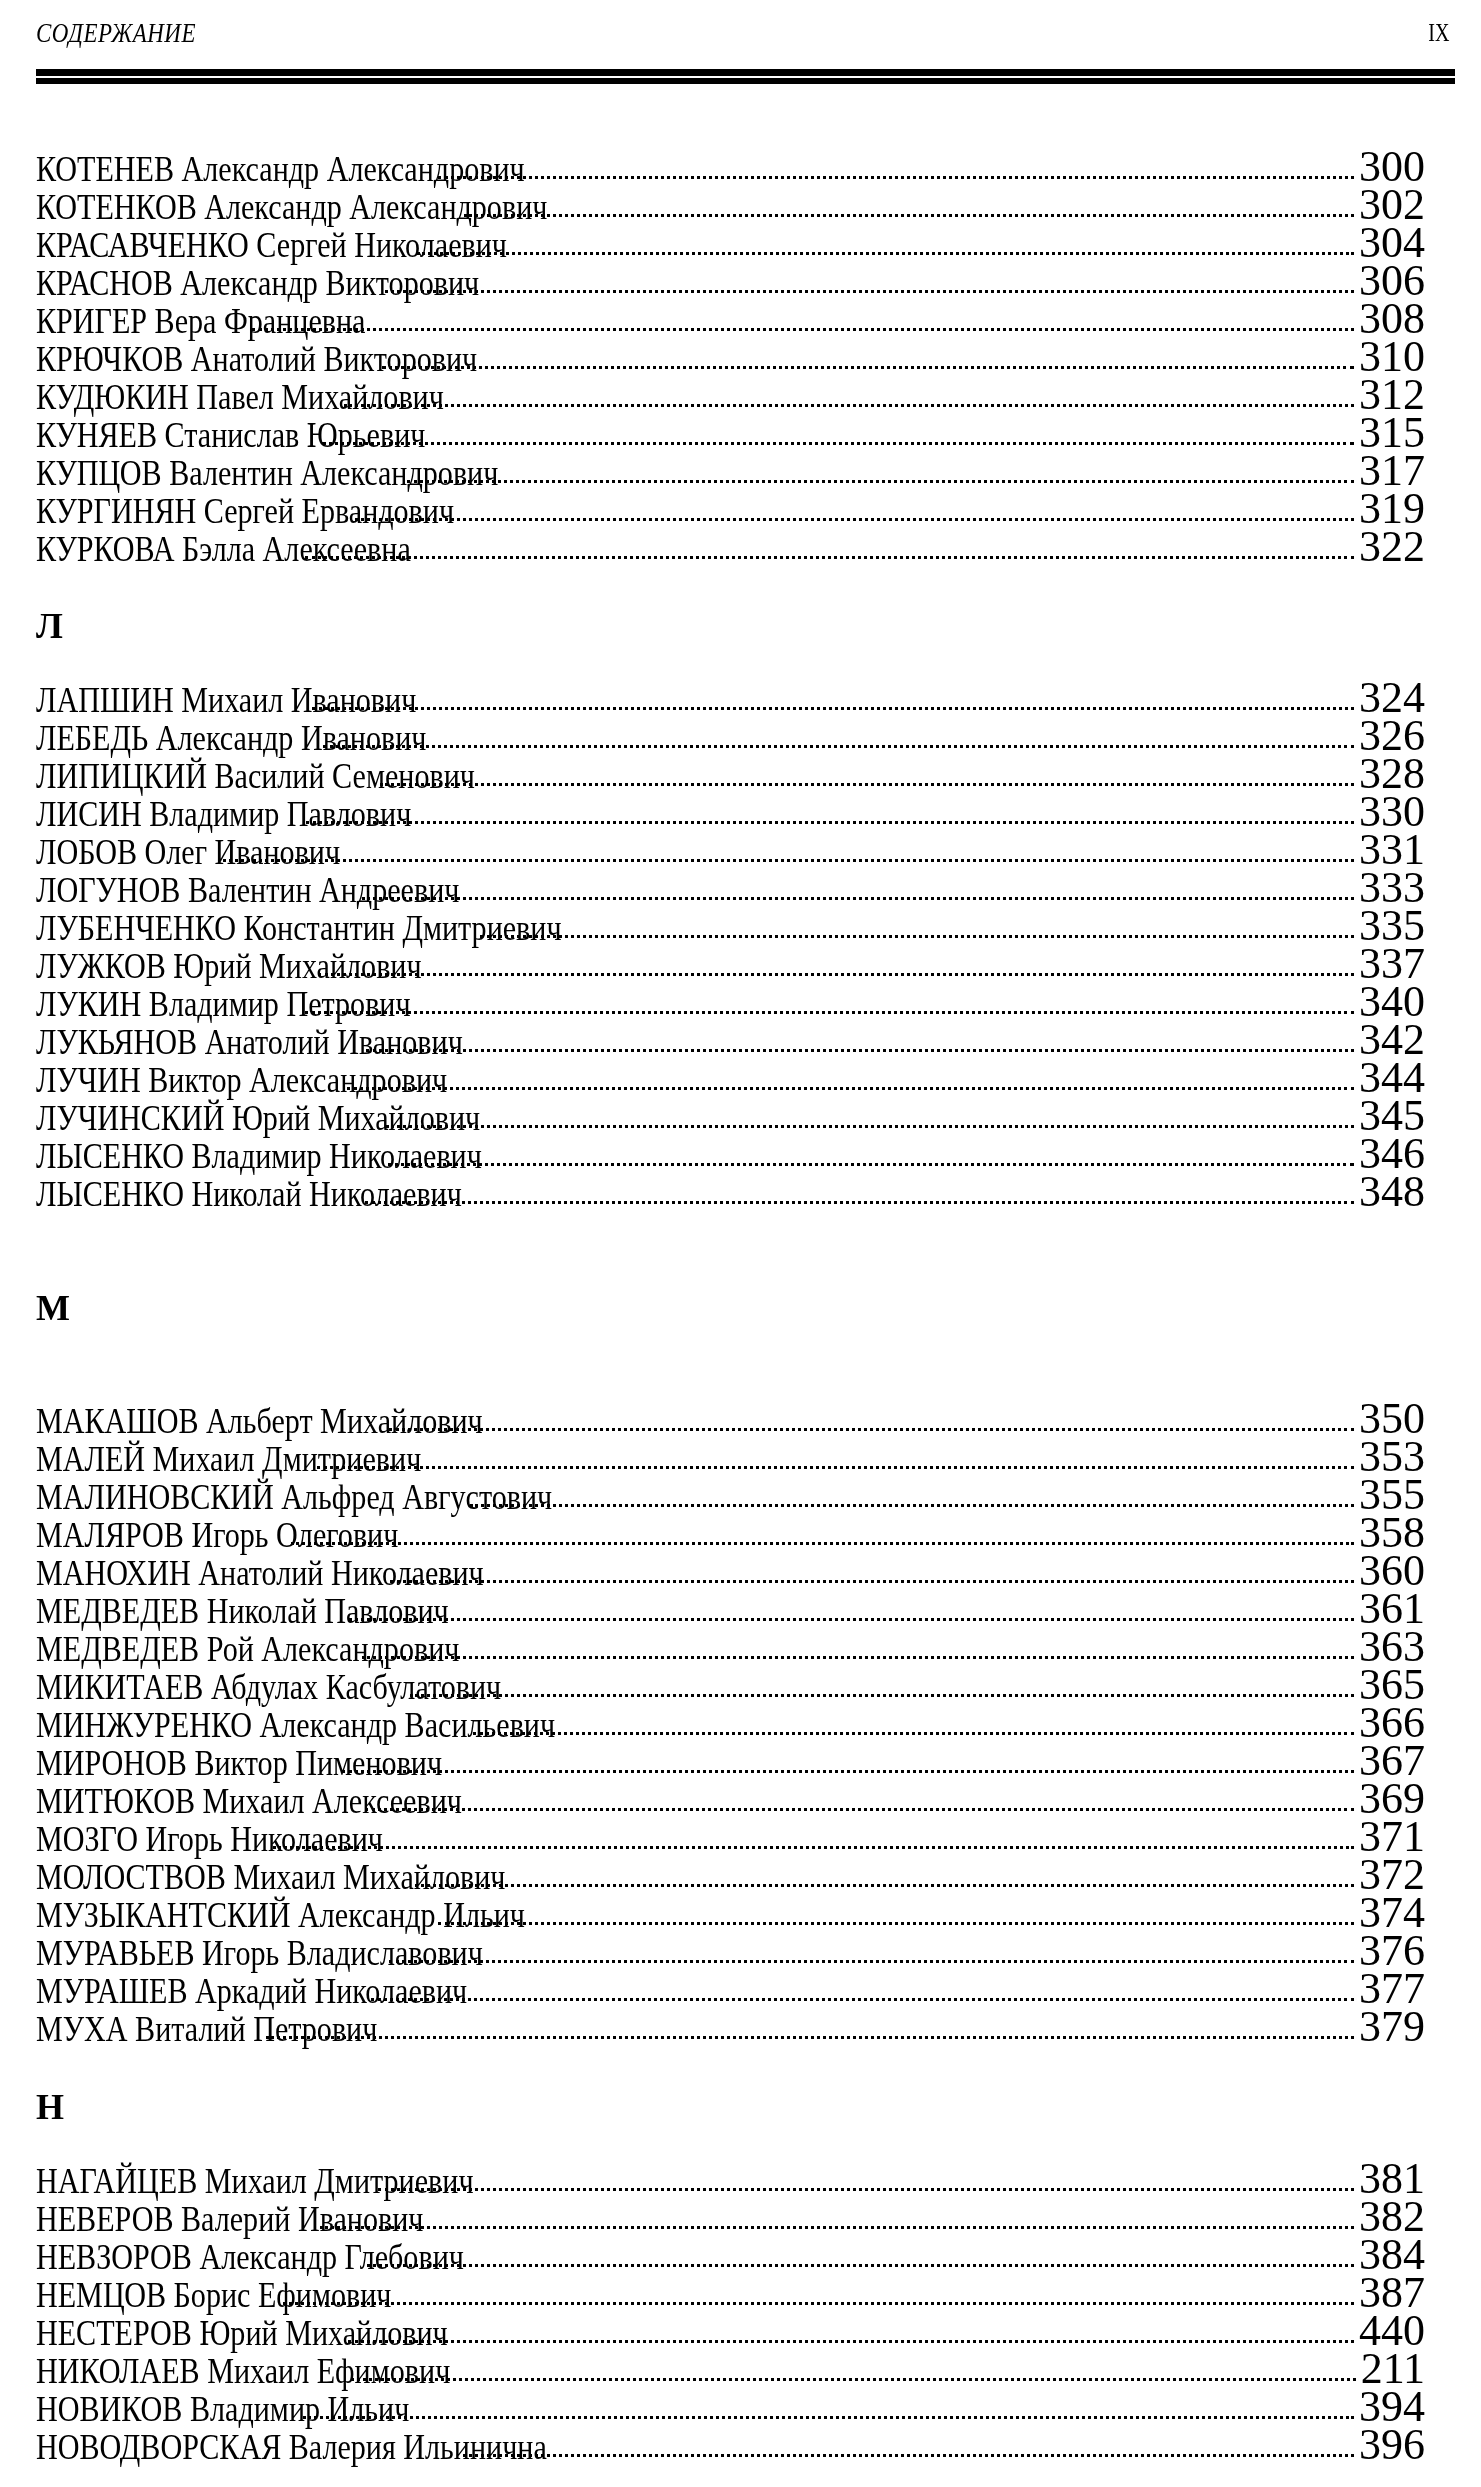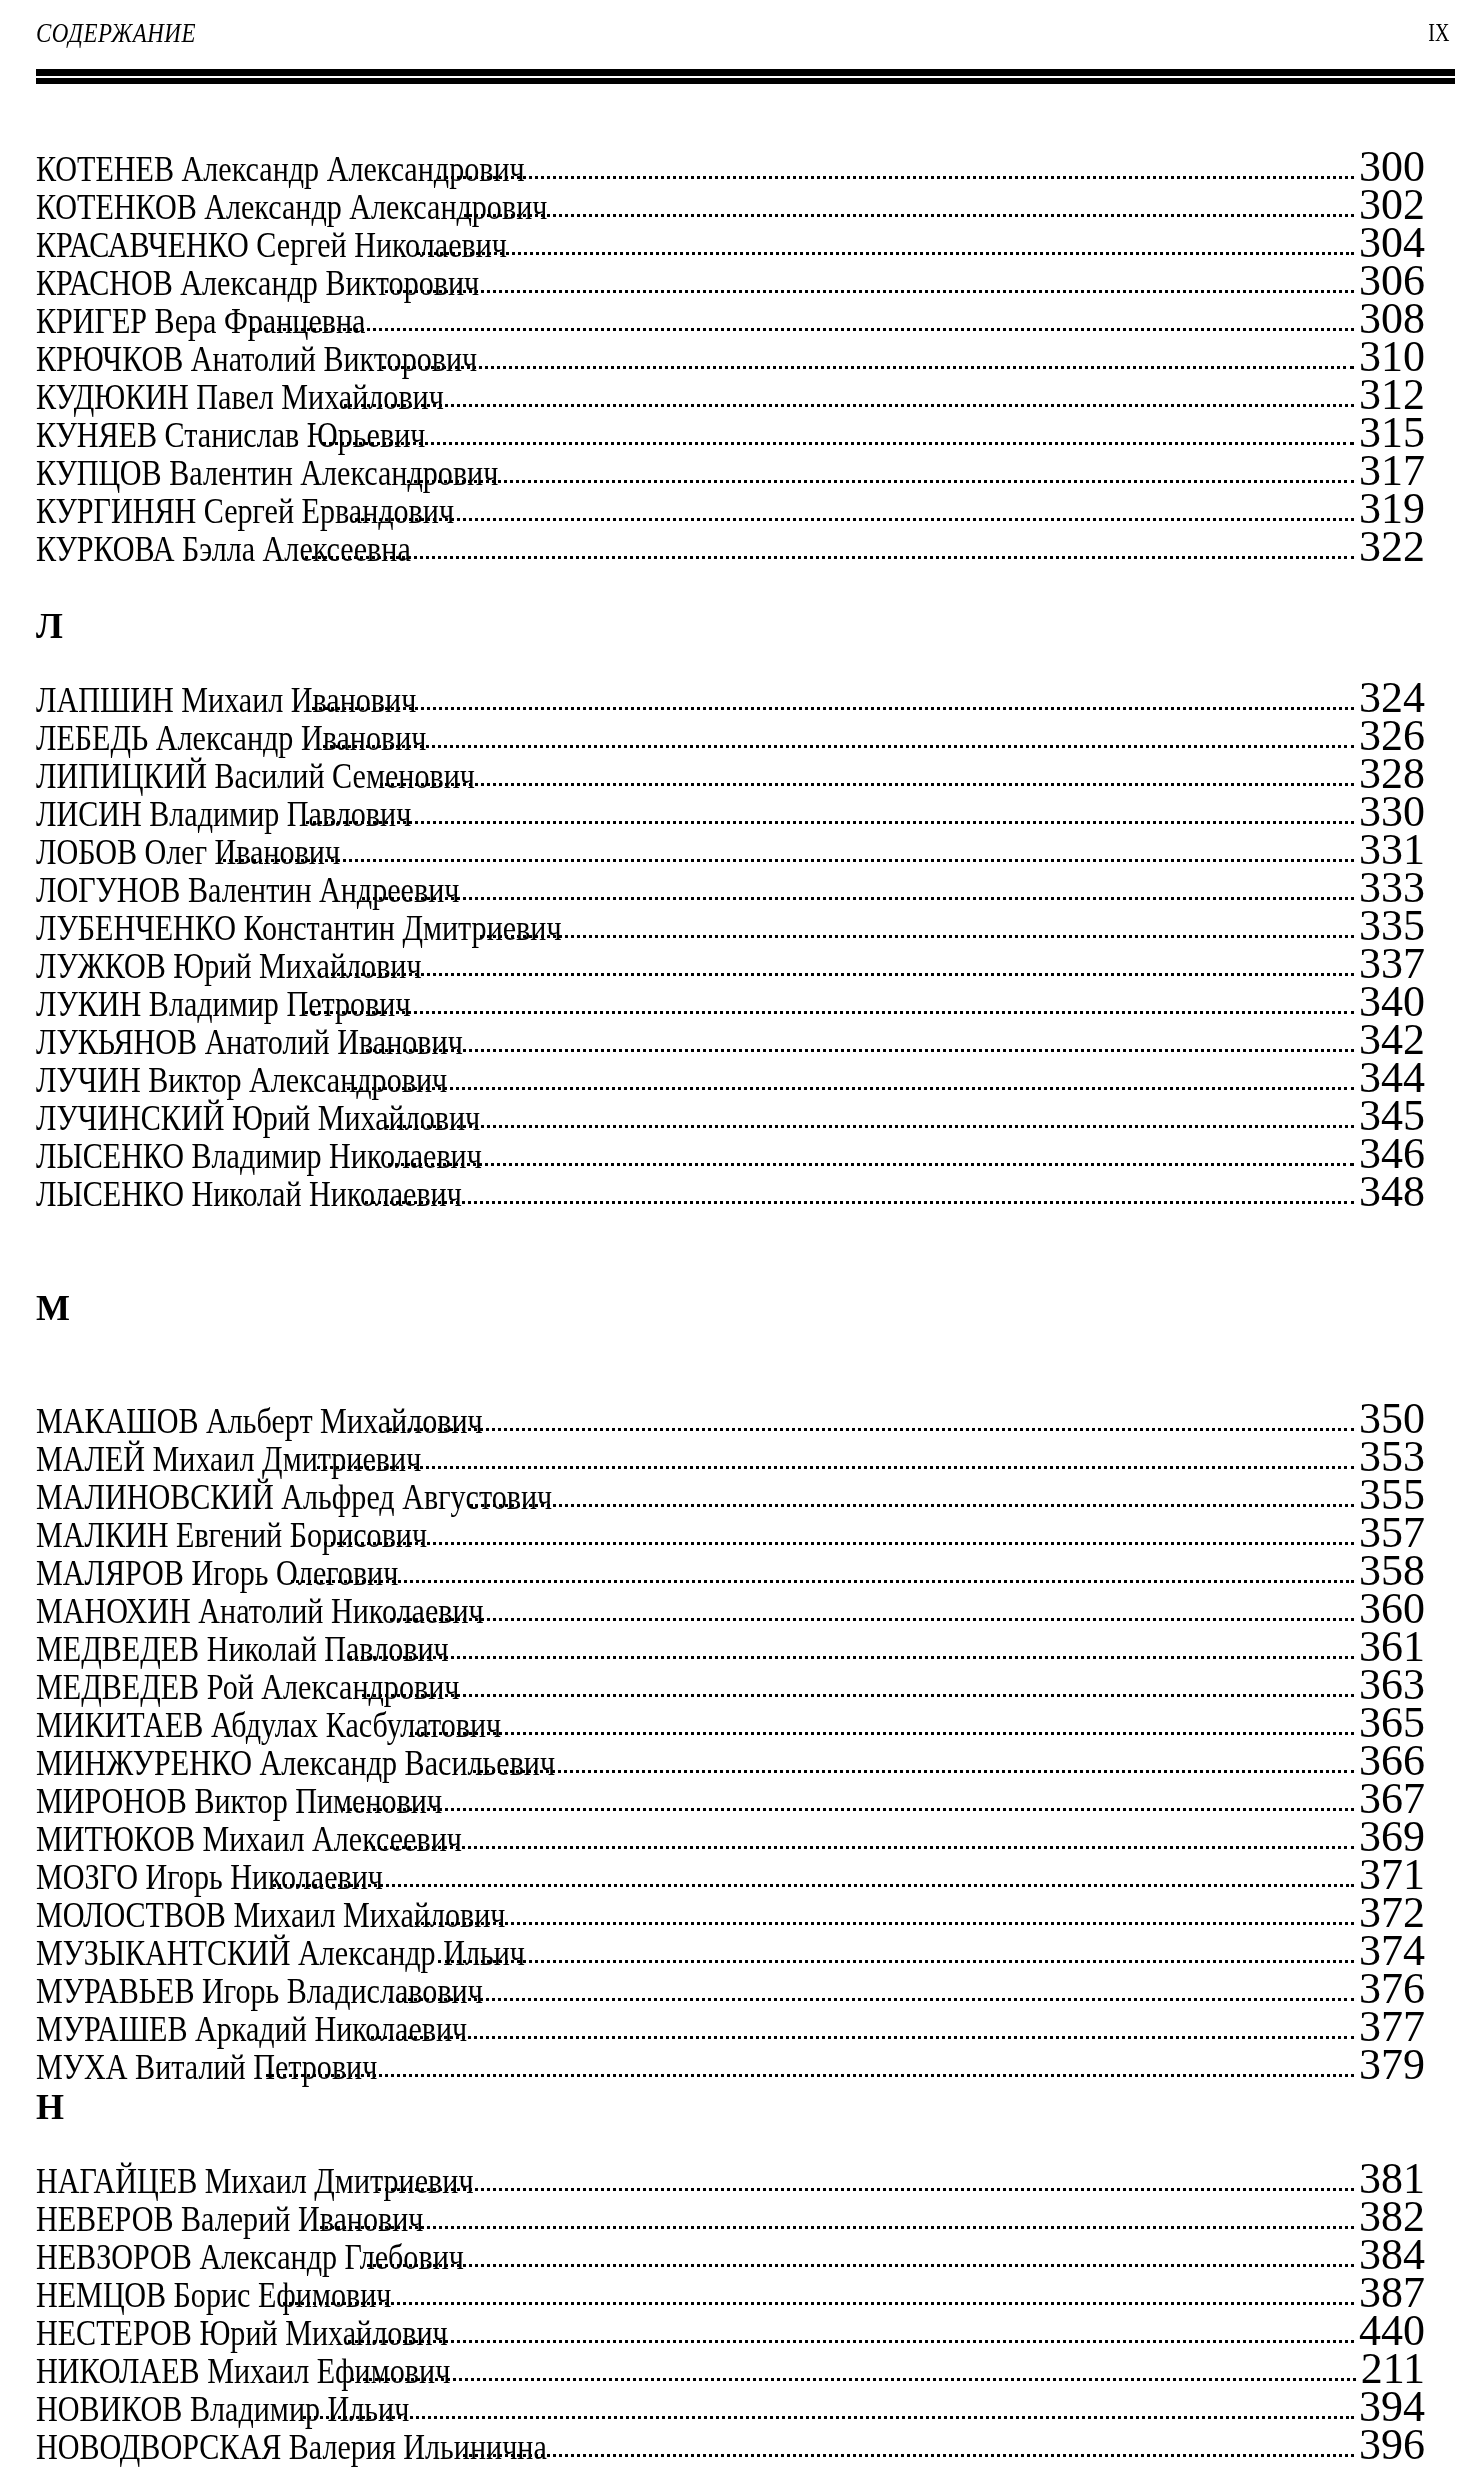--- a/index.html
+++ b/index.html
@@ -167,25 +167,20 @@
       <span class="name">МАЛЕЙ Михаил Дмитриевич</span>
       <span class="leader"></span>
       <span class="page">353</span>
     </div>
     <div class="entry">
       <span class="name">МАЛИНОВСКИЙ Альфред Августович</span>
       <span class="leader"></span>
       <span class="page">355</span>
     </div>
     <div class="entry">
-      <span class="name">МАЛКИН Евгений Борисович</span>
-      <span class="leader"></span>
-      <span class="page">357</span>
-    </div>
-    <div class="entry">
       <span class="name">МАЛЯРОВ Игорь Олегович</span>
       <span class="leader"></span>
       <span class="page">358</span>
     </div>
     <div class="entry">
       <span class="name">МАНОХИН Анатолий Николаевич</span>
       <span class="leader"></span>
       <span class="page">360</span>
     </div>
     <div class="entry">

